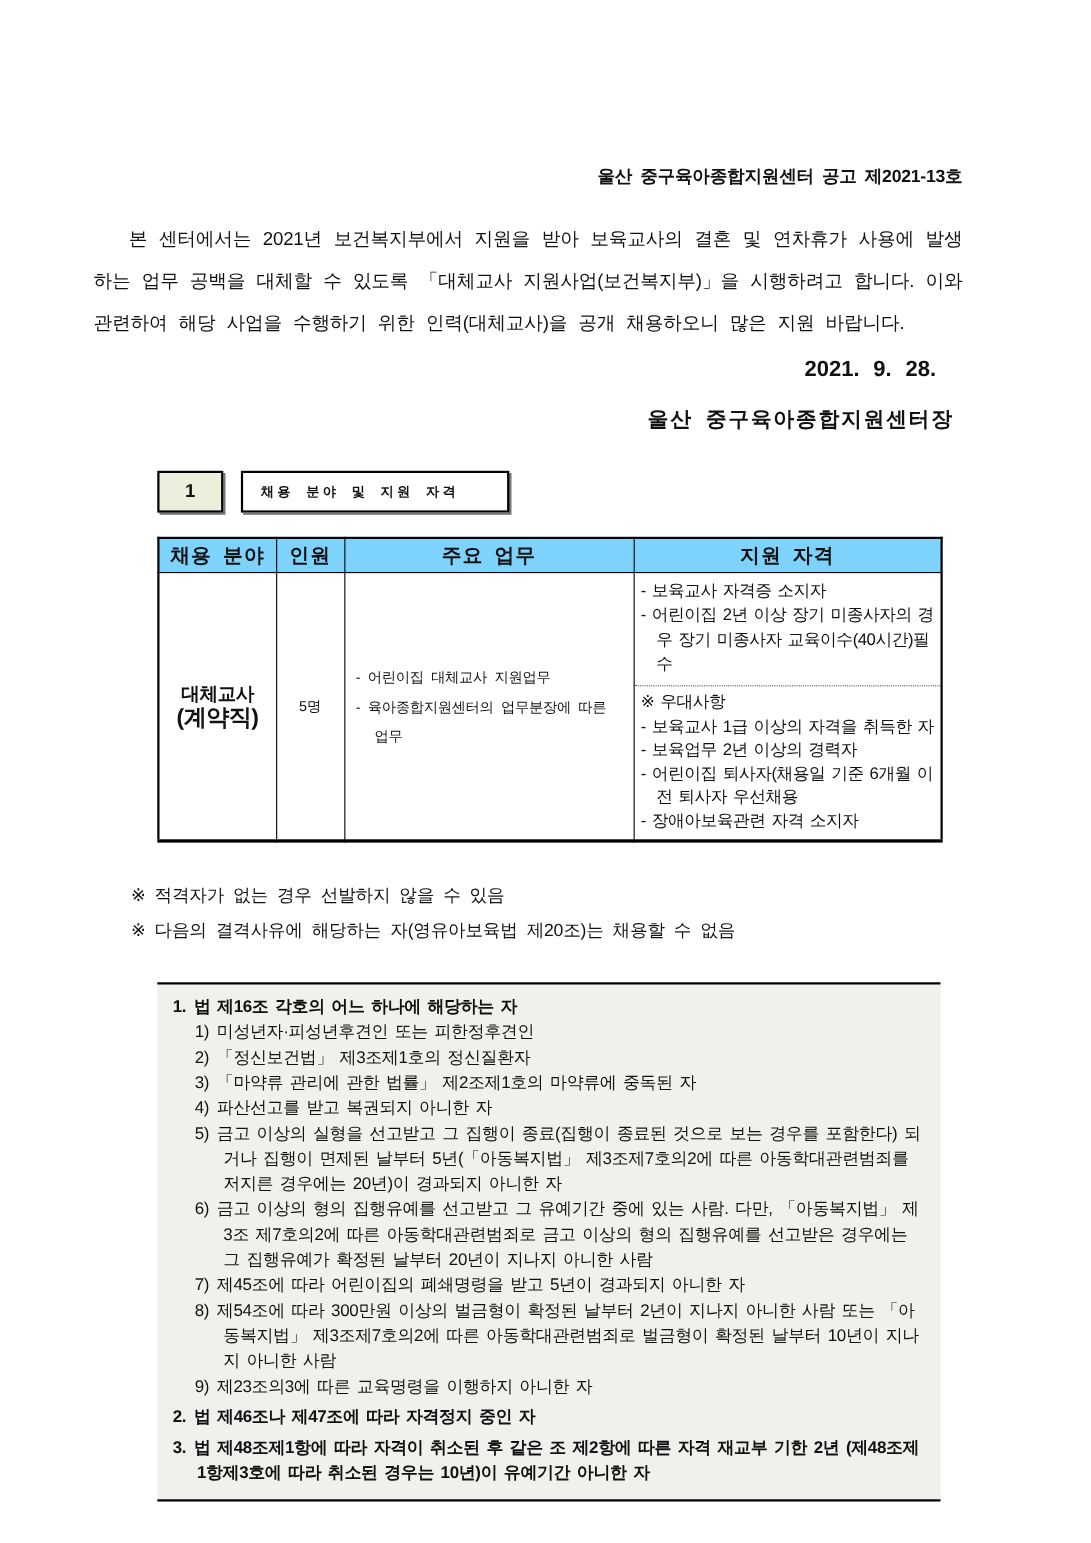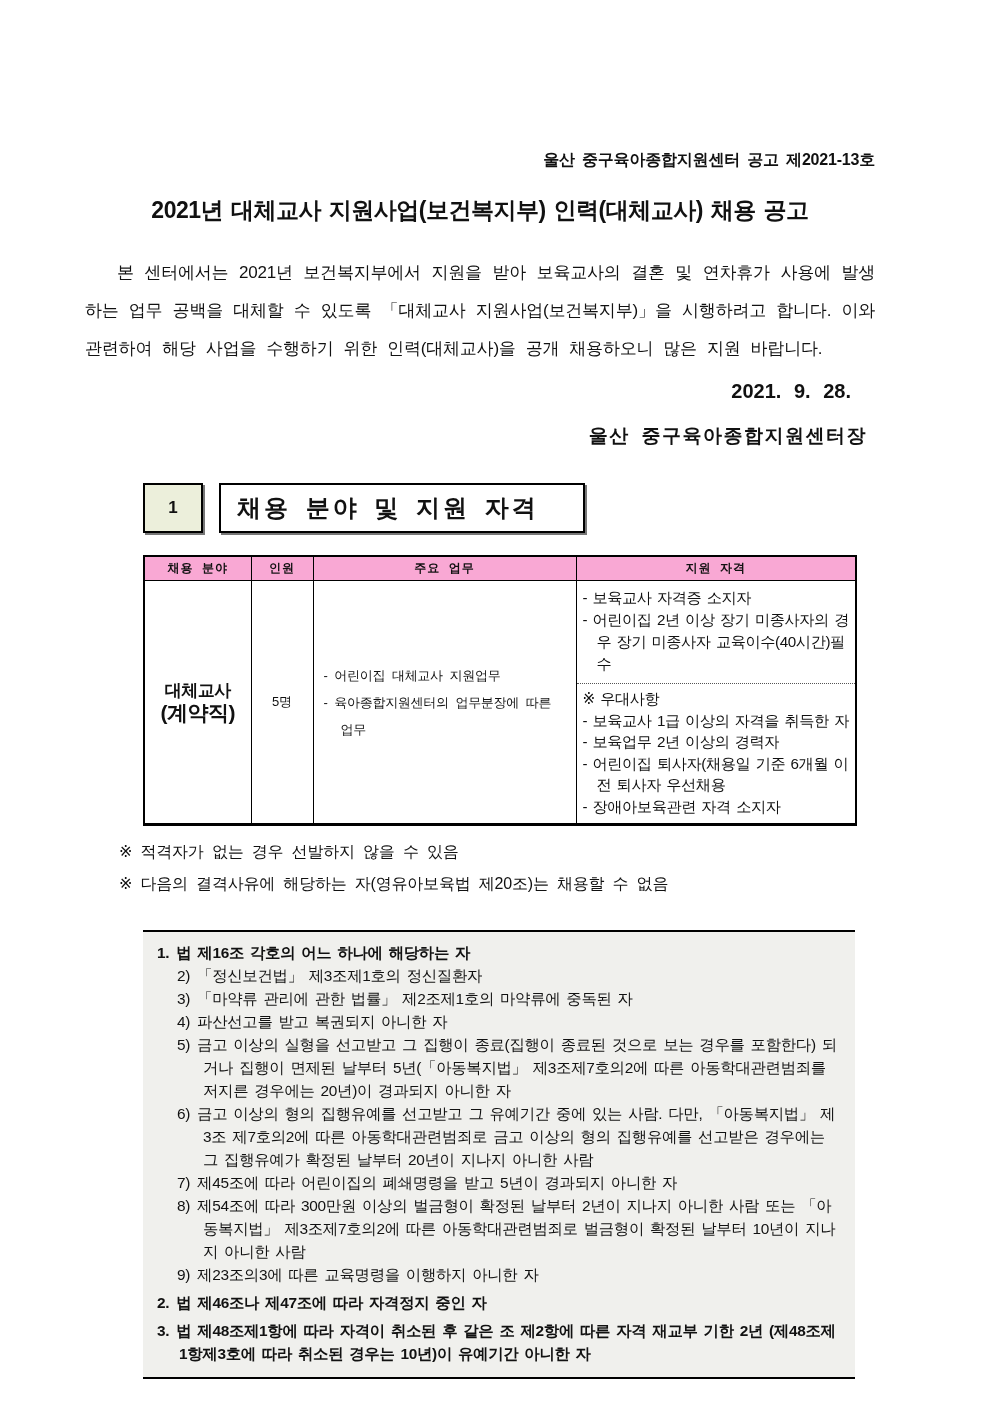--- a/index.html
+++ b/index.html
@@ -10,55 +10,54 @@
   .notice-no { font-size:16px; font-weight:700; text-align:right; letter-spacing:-0.2px; word-spacing:3px; }
   .title { margin-top:24px; font-size:23px; font-weight:700; text-align:center; letter-spacing:-0.5px; word-spacing:2px; white-space:nowrap; }
   .intro { margin-top:28px; font-size:17px; line-height:38px; text-align:justify; text-indent:32px; word-spacing:5.5px; letter-spacing:-0.2px; }
   .date { margin-top:12px; font-size:20px; font-weight:700; text-align:right; padding-right:24px; word-spacing:7px; }
   .signer { margin-top:20px; font-size:19px; font-weight:700; text-align:right; padding-right:8px; letter-spacing:1.5px; word-spacing:5px; }
 
   .sec-head { margin:34px 0 0 58px; display:flex; align-items:stretch; }
   .numbox { width:60px; min-height:38px; background:#ecefdb; border:2px solid #000; box-shadow:2px 2px 0 #777;
             display:flex; align-items:center; justify-content:center; font-size:17px; font-weight:700; }
   .secbox { margin-left:16px; border:2px solid #000; box-shadow:2px 2px 0 #777; padding:7px 44px 7px 16px;
-            font-size:24px; font-weight:700; letter-spacing:3px; word-spacing:5px; display:flex; align-items:center; }
+            font-size:12px; font-weight:700; letter-spacing:3px; word-spacing:5px; display:flex; align-items:center; }
 
   table.tbl { margin:22px 0 0 58px; width:712px; border-collapse:collapse; table-layout:fixed;
               border:2px solid #000; border-bottom-width:3px; }
   .tbl th, .tbl td { border:1px solid #000; }
-  .tbl th { background:#f9a8d4; font-size:12px; font-weight:700; padding:3px 0; letter-spacing:1px; word-spacing:4px; }
+  .tbl th { background:#7dd3fc; font-size:18px; font-weight:700; padding:3px 0; letter-spacing:1px; word-spacing:4px; }
   .tbl td { font-size:13px; height:177px; }
   td.c-field { text-align:center; font-weight:700; font-size:17px; line-height:22px; letter-spacing:-0.5px; }
   td.c-field .sub { font-size:21px; }
   td.c-count { text-align:center; letter-spacing:0; }
   td.c-duty { padding:10px 6px 10px 10px; vertical-align:middle; }
   td.c-duty .li { padding-left:17px; text-indent:-17px; line-height:27px; word-spacing:3.5px; letter-spacing:-0.3px; }
   td.c-qual { padding:0; vertical-align:top; font-size:15.2px; }
   .qual-top { min-height:88px; padding:6px 4px 8px 6px; border-bottom:1px dotted #555; }
   .qual-top .li, .qual-bottom .li { padding-left:14px; text-indent:-14px; line-height:22px; word-spacing:1.5px; letter-spacing:-0.4px; }
   .qual-bottom { padding:4px 4px 6px 6px; }
   .qual-bottom .li { line-height:21.5px; }
 
-  .notes { margin:10px 0 0 34px; font-size:16px; line-height:32px; word-spacing:4px; letter-spacing:-0.2px; }
+  .notes { margin:33px 0 0 34px; font-size:16px; line-height:32px; word-spacing:4px; letter-spacing:-0.2px; }
 
   .legal { margin:30px 0 0 58px; width:712px; background:#f0f0ed; border-top:2px solid #000; border-bottom:2px solid #000;
            padding:9px 14px 12px 14px; font-size:15.4px; line-height:23px; word-spacing:2px; letter-spacing:-0.3px; }
   .legal .l-main { font-weight:700; padding-left:22px; text-indent:-22px; margin-top:5px; }
   .legal .l-main:first-child { margin-top:0; }
   .legal .l-sub { padding-left:46px; text-indent:-26px; }
   .legal .lb { margin-right:7px; }
 </style>
 </head>
 <body>
 
 <div class="page">
 
   <div class="notice-no">울산 중구육아종합지원센터 공고 제2021-13호</div>
 
-  <h1 class="title">2021년 대체교사 지원사업(보건복지부) 인력(대체교사) 채용 공고</h1>
 
   <p class="intro">본 센터에서는 2021년 보건복지부에서 지원을 받아 보육교사의 결혼 및 연차휴가 사용에 발생하는 업무 공백을 대체할 수 있도록 「대체교사 지원사업(보건복지부)」을 시행하려고 합니다. 이와 관련하여 해당 사업을 수행하기 위한 인력(대체교사)을 공개 채용하오니 많은 지원 바랍니다.</p>
 
   <div class="date">2021. 9. 28.</div>
   <div class="signer">울산 중구육아종합지원센터장</div>
 
   <div class="sec-head">
     <div class="numbox">1</div>
     <div class="secbox">채용 분야 및 지원 자격</div>
   </div>
@@ -106,20 +105,21 @@
     </tbody>
   </table>
 
   <div class="notes">
     <div class="note">※ 적격자가 없는 경우 선발하지 않을 수 있음</div>
     <div class="note">※ 다음의 결격사유에 해당하는 자(영유아보육법 제20조)는 채용할 수 없음</div>
   </div>
 
   <div class="legal">
     <div class="l-main"><span class="lb">1.</span><span>법 제16조 각호의 어느 하나에 해당하는 자</span></div>
+    <div class="l-sub"><span class="lb">1)</span><span>미성년자·피성년후견인 또는 피한정후견인</span></div>
     <div class="l-sub"><span class="lb">2)</span><span>「정신보건법」 제3조제1호의 정신질환자</span></div>
     <div class="l-sub"><span class="lb">3)</span><span>「마약류 관리에 관한 법률」 제2조제1호의 마약류에 중독된 자</span></div>
     <div class="l-sub"><span class="lb">4)</span><span>파산선고를 받고 복권되지 아니한 자</span></div>
     <div class="l-sub"><span class="lb">5)</span><span>금고 이상의 실형을 선고받고 그 집행이 종료(집행이 종료된 것으로 보는 경우를 포함한다) 되거나 집행이 면제된 날부터 5년(「아동복지법」 제3조제7호의2에 따른 아동학대관련범죄를 저지른 경우에는 20년)이 경과되지 아니한 자</span></div>
     <div class="l-sub"><span class="lb">6)</span><span>금고 이상의 형의 집행유예를 선고받고 그 유예기간 중에 있는 사람. 다만, 「아동복지법」 제3조 제7호의2에 따른 아동학대관련범죄로 금고 이상의 형의 집행유예를 선고받은 경우에는 그 집행유예가 확정된 날부터 20년이 지나지 아니한 사람</span></div>
     <div class="l-sub"><span class="lb">7)</span><span>제45조에 따라 어린이집의 폐쇄명령을 받고 5년이 경과되지 아니한 자</span></div>
     <div class="l-sub"><span class="lb">8)</span><span>제54조에 따라 300만원 이상의 벌금형이 확정된 날부터 2년이 지나지 아니한 사람 또는 「아동복지법」 제3조제7호의2에 따른 아동학대관련범죄로 벌금형이 확정된 날부터 10년이 지나지 아니한 사람</span></div>
     <div class="l-sub"><span class="lb">9)</span><span>제23조의3에 따른 교육명령을 이행하지 아니한 자</span></div>
     <div class="l-main"><span class="lb">2.</span><span>법 제46조나 제47조에 따라 자격정지 중인 자</span></div>
     <div class="l-main"><span class="lb">3.</span><span>법 제48조제1항에 따라 자격이 취소된 후 같은 조 제2항에 따른 자격 재교부 기한 2년 (제48조제1항제3호에 따라 취소된 경우는 10년)이 유예기간 아니한 자</span></div>

